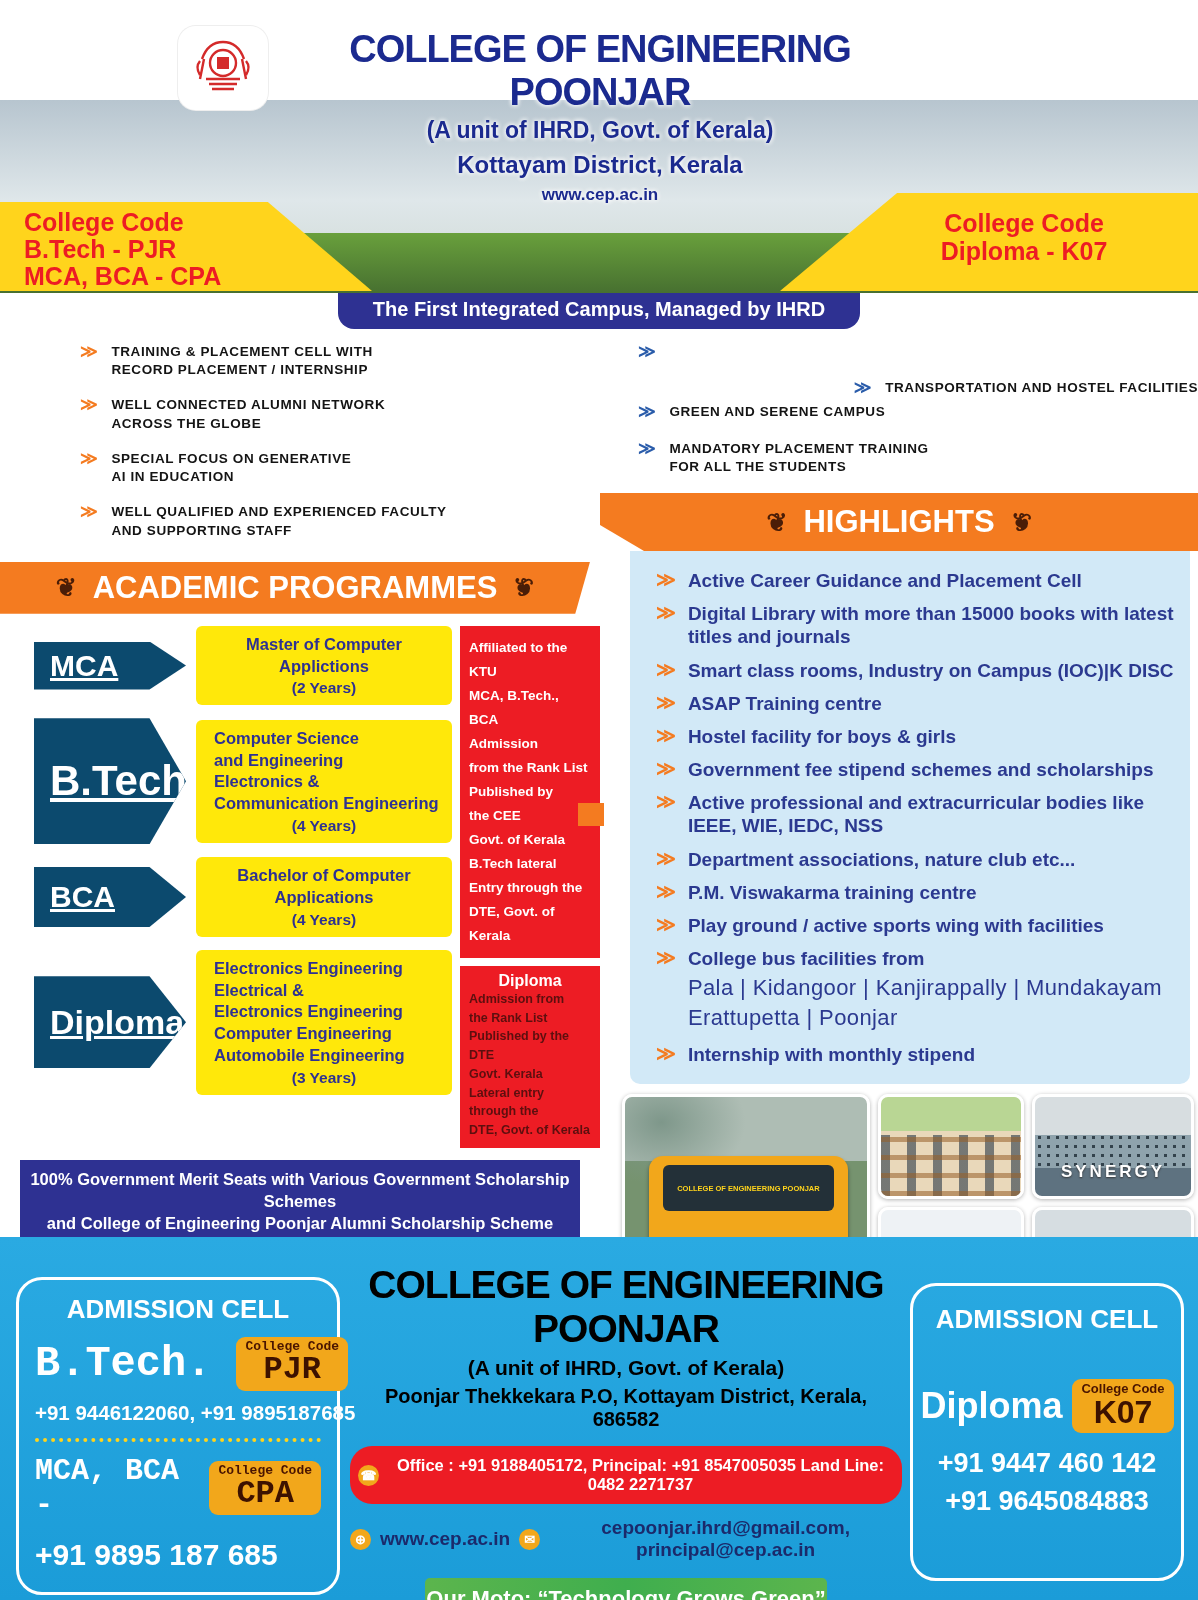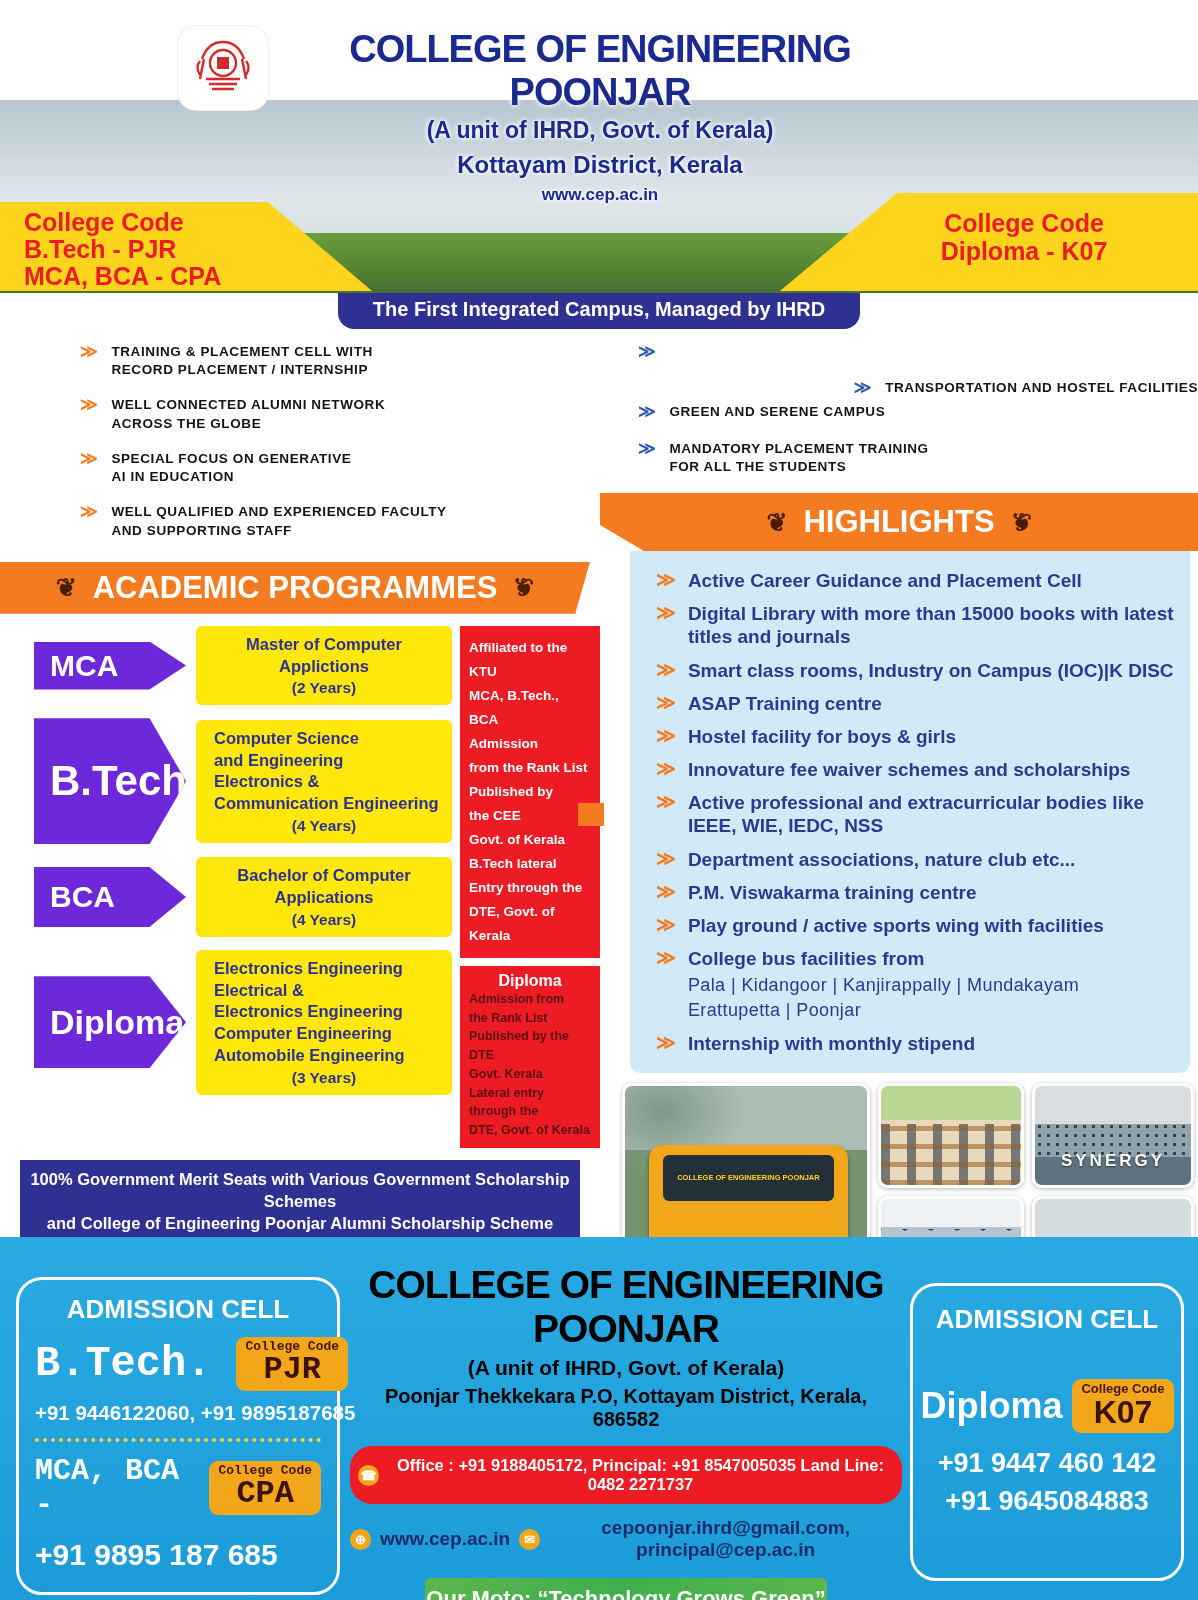--- a/index.html
+++ b/index.html
@@ -60,23 +60,23 @@
         justify-content:center;gap:16px;}
   .fl{color:#4a1d07;font-size:25px;line-height:1;}
   .fl.r{transform:scaleX(-1);}
   .academic{height:52px;margin:22px 10px 0 0;font-size:31px;position:relative;
             clip-path:polygon(0 0,100% 0,97.5% 100%,0 100%);}
   .notch{position:absolute;right:-4px;top:474px;width:26px;height:23px;background:#f47b20;z-index:2;}
 
   .prog-wrap{display:flex;gap:8px;padding-left:34px;margin-top:12px;}
   .prog-rows{width:418px;display:flex;flex-direction:column;gap:13px;}
   .prog-row{display:flex;align-items:center;gap:10px;}
-  .prog-label{width:152px;height:48px;background:#6d28d9;color:#fff;font-weight:bold;
+  .prog-label{width:152px;height:48px;background:#0c4a6e;color:#fff;font-weight:bold;
               display:flex;align-items:center;padding-left:16px;box-sizing:border-box;
-              clip-path:polygon(0 0,76% 0,100% 50%,76% 100%,0 100%);font-size:30px;flex:none;}
+              clip-path:polygon(0 0,76% 0,100% 50%,76% 100%,0 100%);font-size:30px;flex:none;text-decoration:underline;}
   .prog-row:nth-of-type(2) .prog-label{height:126px;font-size:42px;}
   .prog-row:nth-of-type(3) .prog-label{height:60px;}
   .prog-row:nth-of-type(4) .prog-label{height:92px;font-size:34px;}
   .prog-desc{flex:1;background:#ffe80a;border-radius:6px;color:#2e3192;font-weight:bold;
              padding:8px 8px;text-align:center;}
   .desc{font-size:16.5px;line-height:1.32;white-space:pre-line;}
   .years{font-size:15.5px;margin-top:2px;}
   .prog-row:nth-of-type(2) .desc,.prog-row:nth-of-type(4) .desc{text-align:left;padding-left:10px;}
 
   .red-col{width:140px;display:flex;flex-direction:column;gap:8px;}
@@ -98,21 +98,21 @@
   .logo-chip{font-weight:bold;font-size:11px;white-space:nowrap;padding:1px 4px;border-radius:3px;}
 
   
   .hl-band{margin:6px 0 0 0;height:58px;font-size:31px;
            clip-path:polygon(0 0,100% 0,100% 100%,44px 100%,0 55%);}
   .hl-body{margin:0 8px 0 30px;background:#d2e9f7;border-radius:0 0 10px 10px;
            padding:18px 8px 8px 26px;}
   .hl-item{display:flex;gap:12px;margin-bottom:10px;}
   .chev2::before{content:"≫";color:#f47b20;font-weight:bold;font-size:19px;line-height:1.15;}
   .hl-text{color:#2b3990;font-weight:bold;font-size:19px;line-height:1.22;}
-  .hl-sub{color:#2b3990;font-size:18px;white-space:pre-line;margin-top:3px;letter-spacing:.4px;line-height:1.35;}
+  .hl-sub{color:#2b3990;font-size:22px;white-space:pre-line;margin-top:3px;letter-spacing:.4px;line-height:1.35;}
   .hl-sub:empty{display:none;}
 
   .photo-grid{display:grid;grid-template-columns:248px 146px 162px;grid-template-rows:105px 105px;
               gap:8px;margin:10px 8px 0 22px;}
   .ph{border-radius:10px;border:3px solid #fff;box-shadow:0 1px 4px rgba(0,0,0,.3);
       position:relative;overflow:hidden;background:#9aa;}
   .ph.bus{grid-row:1/3;background:
       radial-gradient(120px 90px at 15% 12%,#7e978a,transparent 70%),
       linear-gradient(#aebdb4 0 30%,#76936f 30% 78%,#565f58 78%);}
   .bus-body{position:absolute;left:10%;top:28%;width:82%;height:62%;background:#f2a71b;
@@ -496,21 +496,21 @@
               <span class="chev2"></span>
               <div>
                 <div class="hl-text">Hostel facility for boys &amp; girls</div>
 
               </div>
             </div>
 
             <div class="hl-item">
               <span class="chev2"></span>
               <div>
-                <div class="hl-text">Innovature fee waiver schemes and scholarships</div>
+                <div class="hl-text">Government fee stipend schemes and scholarships</div>
 
               </div>
             </div>
 
             <div class="hl-item">
               <span class="chev2"></span>
               <div>
                 <div class="hl-text">Active professional and extracurricular bodies like IEEE, WIE, IEDC, NSS</div>
 
               </div>

